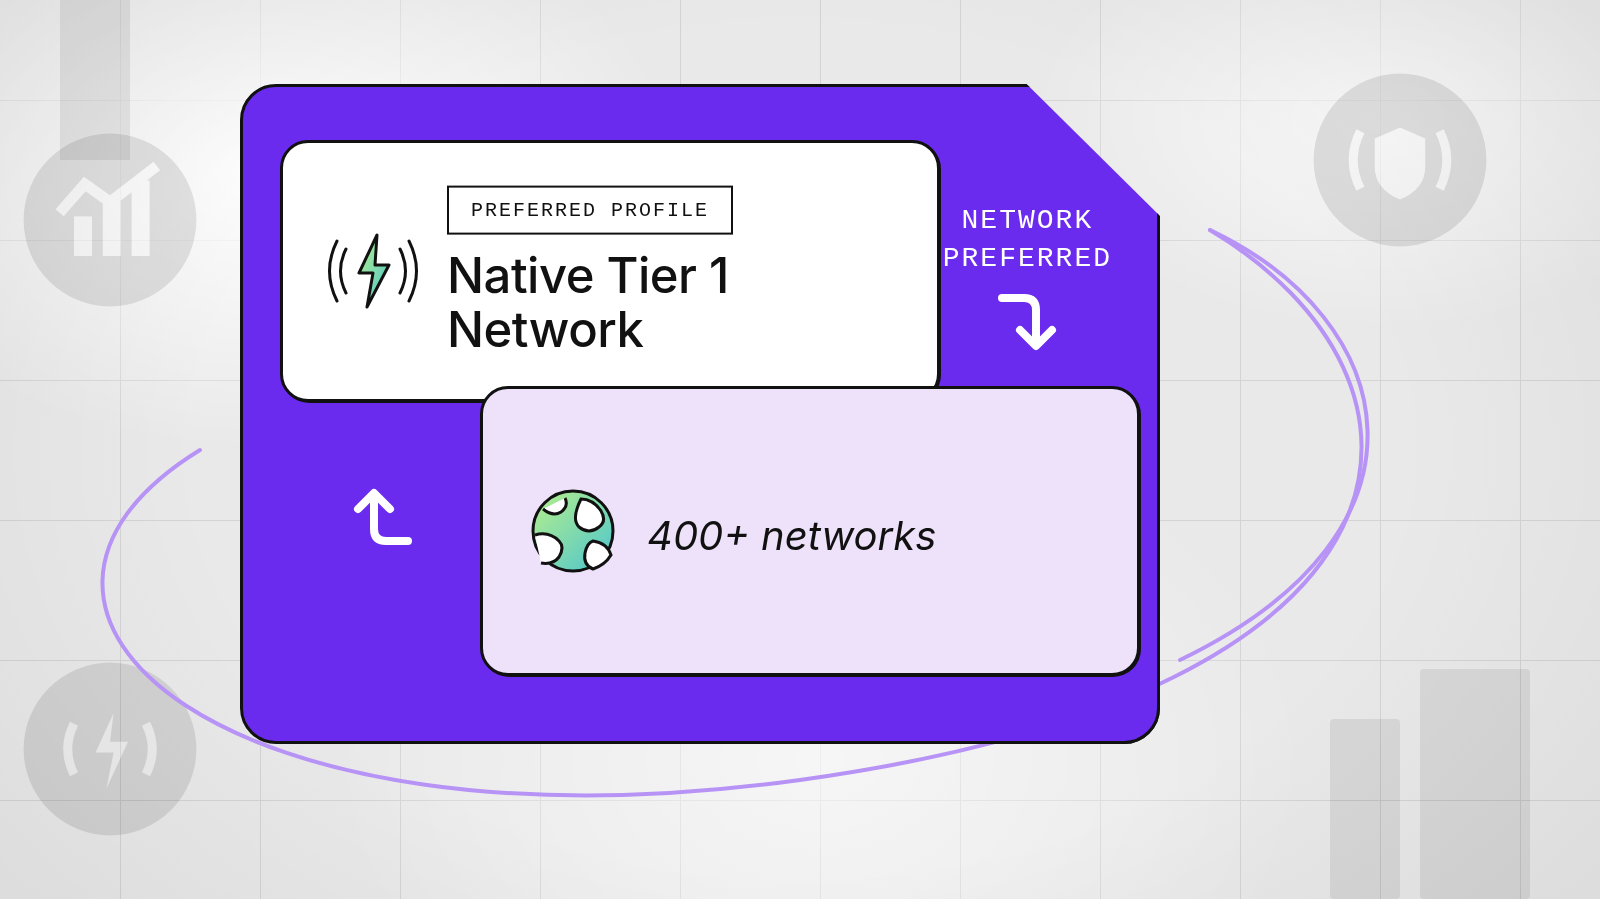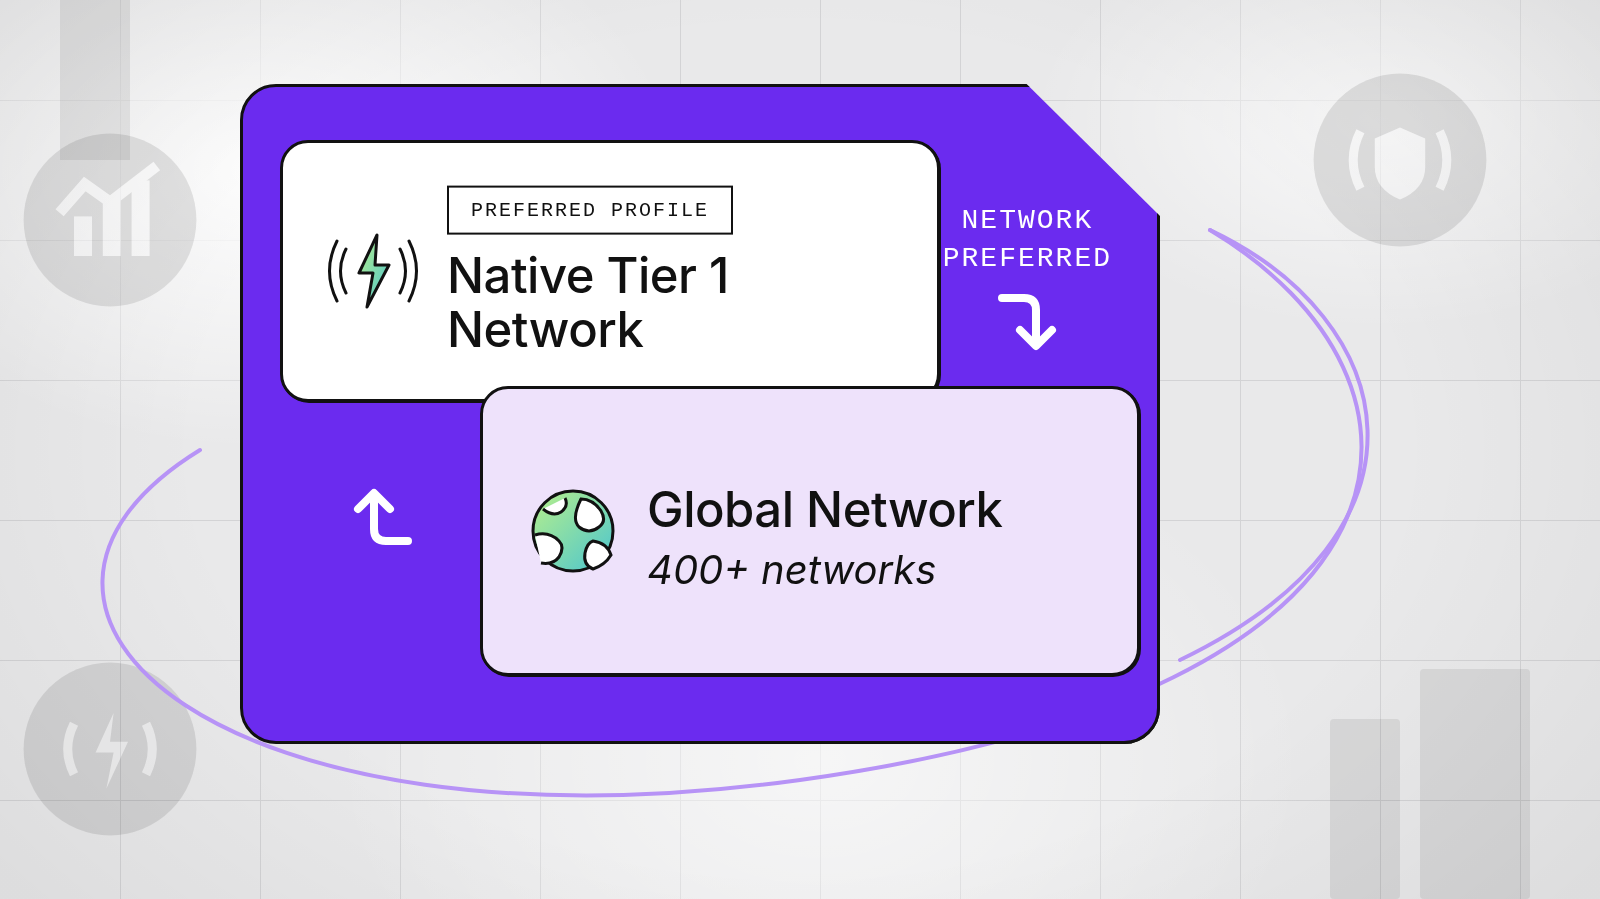--- a/index.html
+++ b/index.html
@@ -177,21 +177,20 @@
           </linearGradient>
         </defs>
         <circle cx="50" cy="50" r="40" fill="url(#globeGrad)" stroke="#111" stroke-width="3"></circle>
         <path d="M20 28 q10 8 18 3 q8 -6 4 -14" fill="#fff" stroke="#111" stroke-width="3"></path>
         <path d="M12 54 q14 -4 24 6 q6 6 0 16 q-6 8 -18 6" fill="#fff" stroke="#111" stroke-width="3"></path>
         <path d="M58 18 q12 0 20 12 q6 10 -2 16 q-10 8 -20 0 q-8 -8 2 -28 z" fill="#fff" stroke="#111" stroke-width="3"></path>
         <path d="M70 60 q14 2 18 14 q-6 10 -18 14 q-10 -4 -8 -16 q2 -10 8 -12 z" fill="#fff" stroke="#111" stroke-width="3"></path>
       </svg>
     </div>
     <div class="content">
-      <div class="title">Global Network</div>
       <div class="sub">400+ networks</div>
     </div>
   </div>
 </div>
 
 <div class="orbit" style="z-index:10;">
   <svg viewBox="0 0 1400 640">
     <path d="M 1130 30 C 1320 120 1370 330 1100 460" stroke="#B793F6" stroke-width="4" fill="none" stroke-linecap="round"></path>
   </svg>
 </div>

